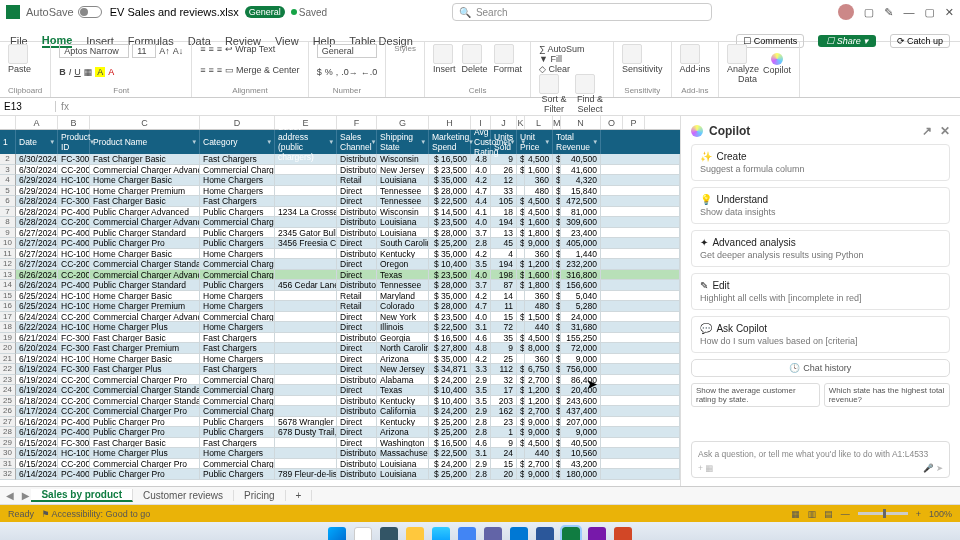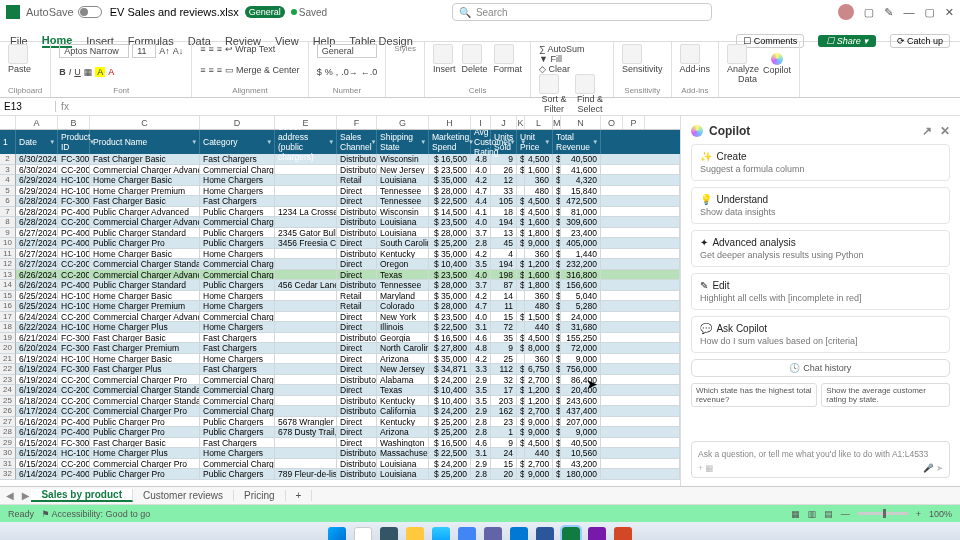--- a/index.html
+++ b/index.html
@@ -52,21 +52,21 @@
 .copilot .card .t { font-size:10px; color:#222; display:flex; gap:4px; align-items:center; }
 .copilot .card .d { font-size:9px; color:#777; margin-top:2px; }
 .copilot .chips { display:flex; gap:4px; }
 .copilot .chip { border:1px solid #ddd; border-radius:3px; padding:2px 4px; font-size:8px; color:#555; }
 .copilot .hist { border:1px solid #ddd; border-radius:5px; padding:3px; text-align:center; font-size:9px; color:#555; }
 .copilot .prompt { border:1px solid #ddd; border-radius:4px; padding:4px 6px; font-size:8.5px; color:#888; margin-top:auto; }
 .copilot .prompt .using { font-size:8px; color:#2563c9; text-decoration:underline; }
 .sheettabs { height:18px; background:#f7f7f7; display:flex; align-items:center; font-size:10px; border-top:1px solid #ccc; }
 .sheettabs .tab { padding:0 10px; border-right:1px solid #ddd; color:#555; }
 .sheettabs .tab.active { background:#fff; border-bottom:2px solid #107c41; color:#107c41; font-weight:600; }
-.status { height:18px; background:#86efac; display:flex; align-items:center; font-size:9px; color:#555; padding:0 8px; border-top:1px solid #ddd; justify-content:space-between; }
+.status { height:18px; background:#eab308; display:flex; align-items:center; font-size:9px; color:#555; padding:0 8px; border-top:1px solid #ddd; justify-content:space-between; }
 .taskbar { height:28px; background: linear-gradient(#e8eef5,#d0dae6); display:flex; align-items:center; justify-content:center; gap:8px; }
 .taskbar .i { width:18px; height:18px; border-radius:3px; }
 .cpilot-ico { width:12px; height:12px; border-radius:50%; background: conic-gradient(#ff6, #6cf, #c6f, #ff6); }
 .cursor { position:absolute; font-size:14px; color:#000; pointer-events:none; }
 </style>
 </head>
 <body>
 
 <div class="titlebar">
   <div class="logo"></div>
@@ -907,22 +907,22 @@
     </div>
     <div class="card">
       <div class="t">
           <span>💬</span>
           <span>Ask Copilot</span>
         </div>
       <div class="d">How do I sum values based on [criteria]</div>
     </div>
     <div class="hist">🕓 <span>Chat history</span></div>
     <div class="chips">
+      <div class="chip">Show the average customer rating by state.</div>
       <div class="chip">Which state has the highest total revenue?</div>
-      <div class="chip">Show the average customer rating by state.</div>
     </div>
     <div class="prompt">
       <div style="margin-top:3px">Ask a question, or tell me what you'd like to do with A1:L4533</div>
       <div style="display:flex;justify-content:space-between;margin-top:4px;color:#bbb">
         <span><span>+</span> <span>▦</span></span>
         <span><span>🎤</span> <span>➤</span></span>
       </div>
     </div>
   </div>
 </div>

